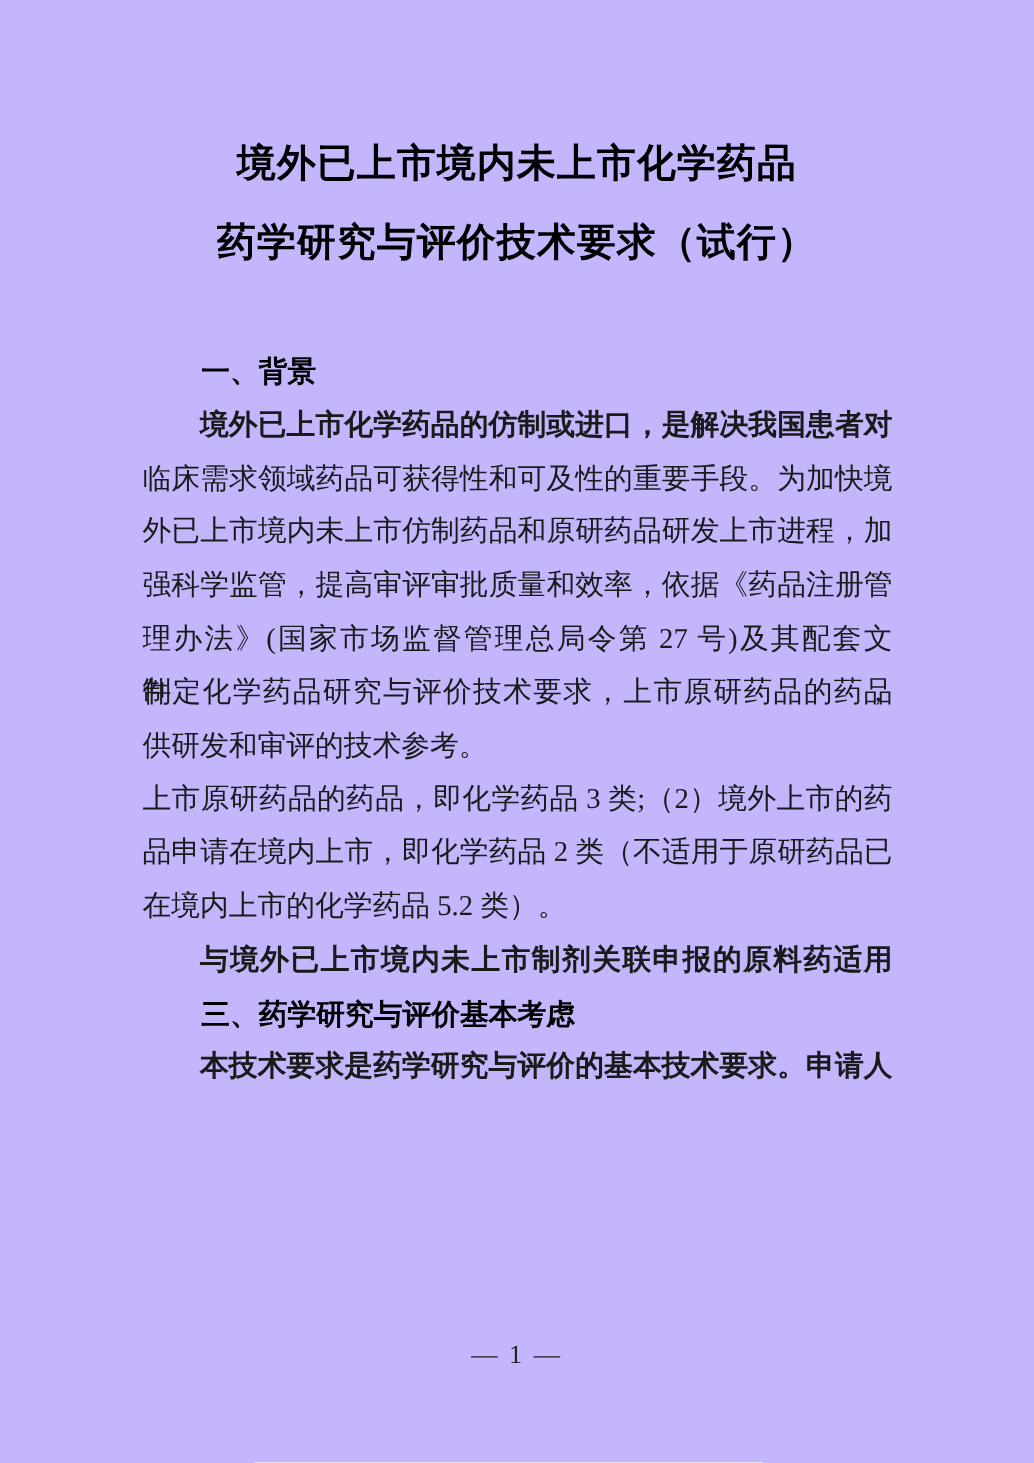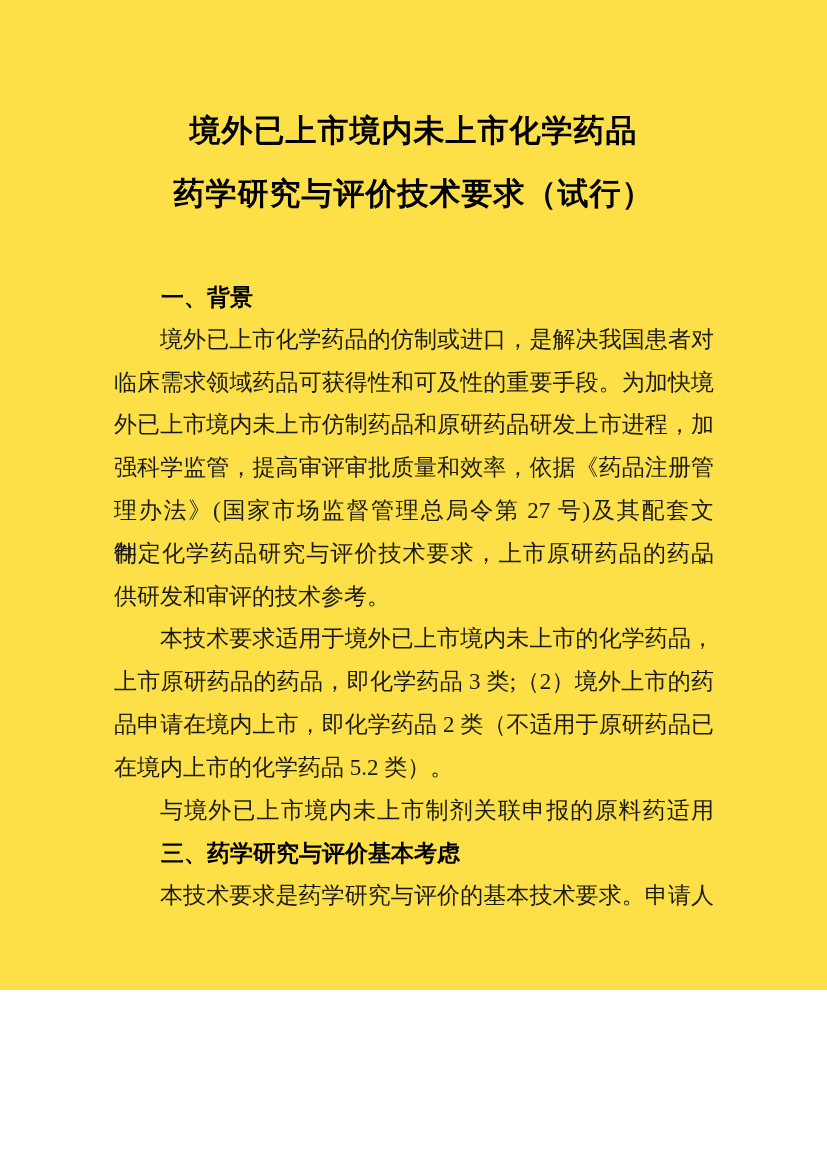--- a/index.html
+++ b/index.html
@@ -3,22 +3,22 @@
 <meta charset="utf-8">
 <style>
   html, body {
     margin: 0;
     padding: 0;
     background: #ffffff;
   }
   .page {
     position: relative;
     width: 827px;
-    height: 990px;
-    background: #fde047;
+    height: 1170px;
+    background: #c4b5fd;
     color: #111111;
     overflow: hidden;
     font-family: "Liberation Serif", serif;
   }
   .doc-title {
     position: absolute;
     top: 99px;
     left: 0;
     width: 827px;
     margin: 0;
@@ -40,20 +40,21 @@
   }
   .ln {
     height: 42.8px;
     line-height: 42.8px;
     text-align: justify;
     text-align-last: justify;
     letter-spacing: 0;
   }
   .ind {
     padding-left: 46px;
+    font-weight: bold;
   }
   .last {
     text-align-last: left;
   }
   .hd {
     font-family: "Liberation Sans", sans-serif;
     font-weight: bold;
     color: #000000;
     text-align: left;
     text-align-last: left;
@@ -85,21 +86,20 @@
 
     <div class="ln hd">一、背景</div>
     <div class="ln ind">境外已上市化学药品的仿制或进口，是解决我国患者对</div>
     <div class="ln">临床需求领域药品可获得性和可及性的重要手段。为加快境</div>
     <div class="ln">外已上市境内未上市仿制药品和原研药品研发上市进程，加</div>
     <div class="ln">强科学监管，提高审评审批质量和效率，依据《药品注册管</div>
     <div class="ln">理办法》(国家市场监督管理总局令第 27 号)及其配套文件，</div>
     <div class="ln">制定化学药品研究与评价技术要求，上市原研药品的药品</div>
     <div class="ln last">供研发和审评的技术参考。</div>
 
-    <div class="ln ind">本技术要求适用于境外已上市境内未上市的化学药品，</div>
     <div class="ln">上市原研药品的药品，即化学药品 3 类;（2）境外上市的药</div>
     <div class="ln">品申请在境内上市，即化学药品 2 类（不适用于原研药品已</div>
     <div class="ln last">在境内上市的化学药品 5.2 类）。</div>
     <div class="ln ind">与境外已上市境内未上市制剂关联申报的原料药适用</div>
 
     <div class="ln hd">三、药学研究与评价基本考虑</div>
     <div class="ln ind">本技术要求是药学研究与评价的基本技术要求。申请人</div>
 
   </div>
 

